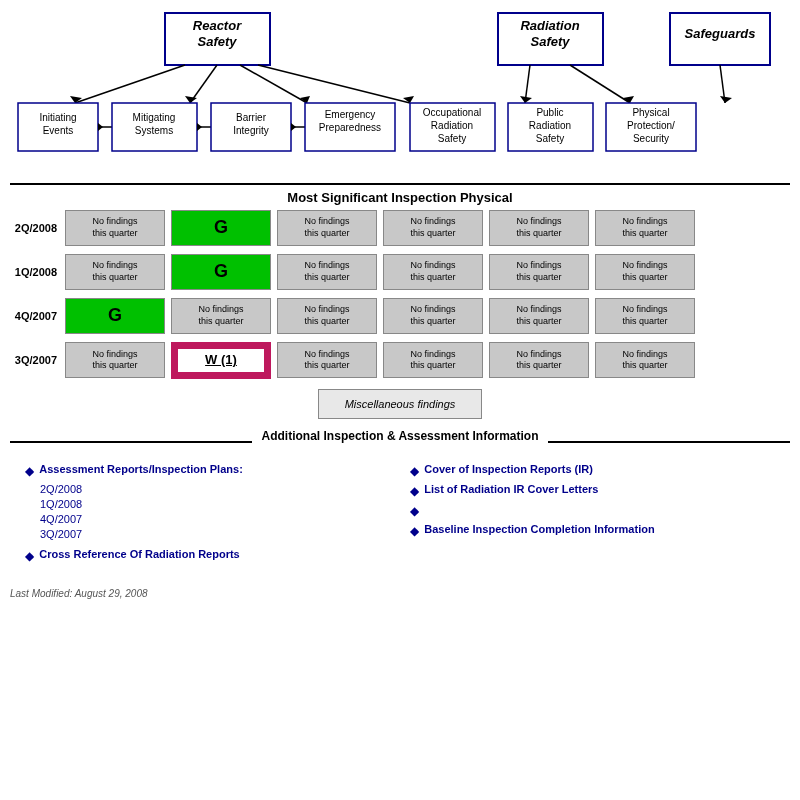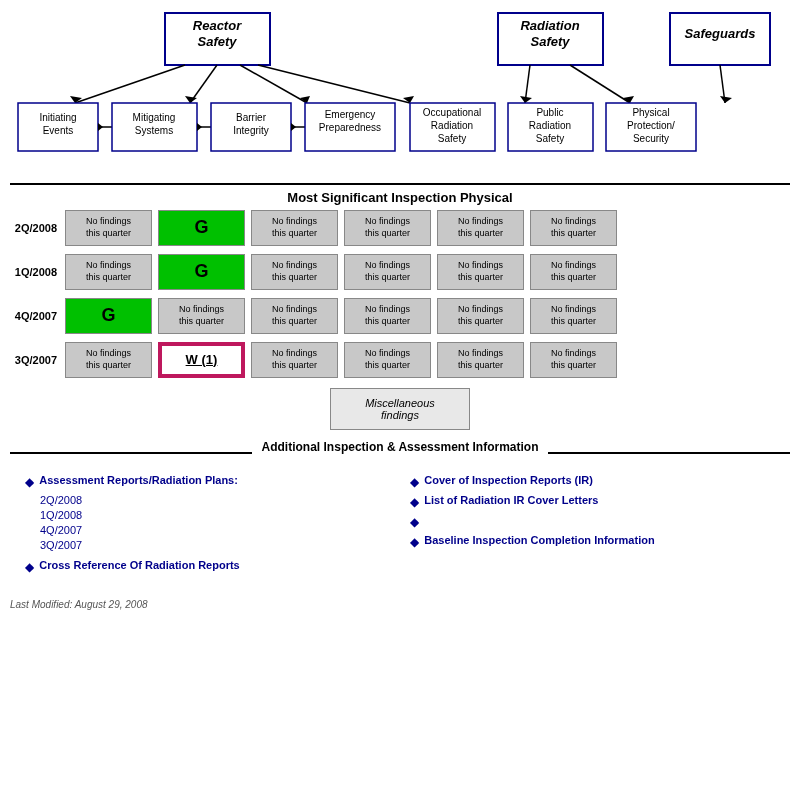--- a/index.html
+++ b/index.html
@@ -41,61 +41,61 @@
       text-align: right;
       padding-right: 8px;
     }
 
     .finding-cell {
       border: 1px solid #888;
       background: #c8c8c8;
       text-align: center;
       font-size: 9px;
       padding: 3px 4px;
-      width: 87px;
+      width: 100px;
       min-height: 36px;
       display: flex;
       align-items: center;
       justify-content: center;
       line-height: 1.3;
       margin-right: 6px;
       flex-shrink: 0;
     }
 
     .finding-cell.green {
       background: #00c000;
       border: 1px solid #888;
       font-size: 18px;
       font-weight: bold;
       color: #000;
     }
 
     .finding-cell.white {
       background: #fff;
-      border: 4px solid #be185d;
+      border: 7px solid #be185d;
       font-size: 13px;
       font-weight: bold;
       text-decoration: underline;
     }
 
     
     .misc-findings-area {
       display: flex;
       justify-content: center;
       margin: 5px 0 10px 0;
     }
 
     .misc-box {
       border: 1.5px solid #888;
       background: #e8e8e8;
       text-align: center;
       font-style: italic;
       font-size: 11px;
       padding: 8px 20px;
-      width: 140px;
+      width: 164px;
     }
 
     .additional-title {
       text-align: left;
       font-weight: bold;
       font-size: 12px;
       margin-bottom: 12px;
     }
 
     .additional-content {
@@ -299,21 +299,21 @@
     <div style="flex: 1; border-top: 2px solid #000;"></div>
     <div class="additional-title" style="padding: 0 10px; white-space: nowrap;">Additional Inspection &amp; Assessment Information</div>
     <div style="flex: 1; border-top: 2px solid #000;"></div>
   </div>
 </div>
 
 <div class="additional-content" style="padding: 0 25px;">
   <div class="left-col">
     <div class="link-item">
       <span class="diamond">◆</span>
-      <span class="link-label">Assessment Reports/Radiation Plans:</span>
+      <span class="link-label">Assessment Reports/Inspection Plans:</span>
     </div>
     <a class="sub-link">2Q/2008</a>
     <a class="sub-link">1Q/2008</a>
     <a class="sub-link">4Q/2007</a>
     <a class="sub-link">3Q/2007</a>
     <div class="link-item" style="margin-top: 8px;">
       <span class="diamond">◆</span>
       <span class="link-label">Cross Reference Of Radiation Reports</span>
     </div>
   </div>

